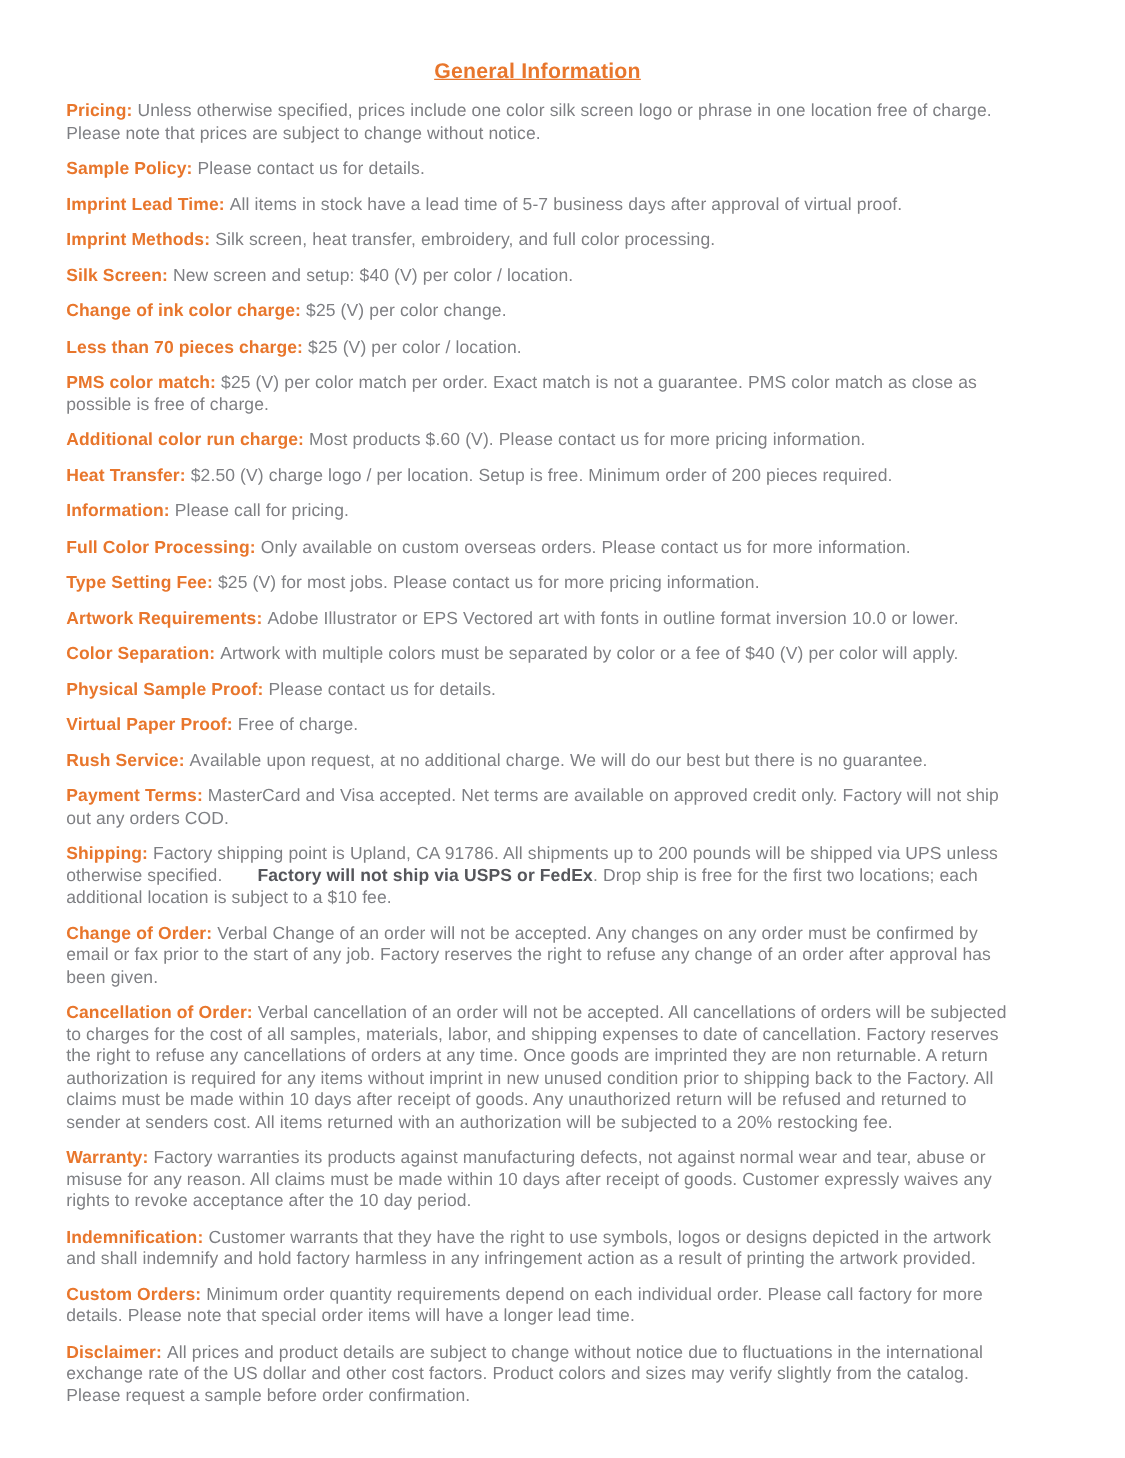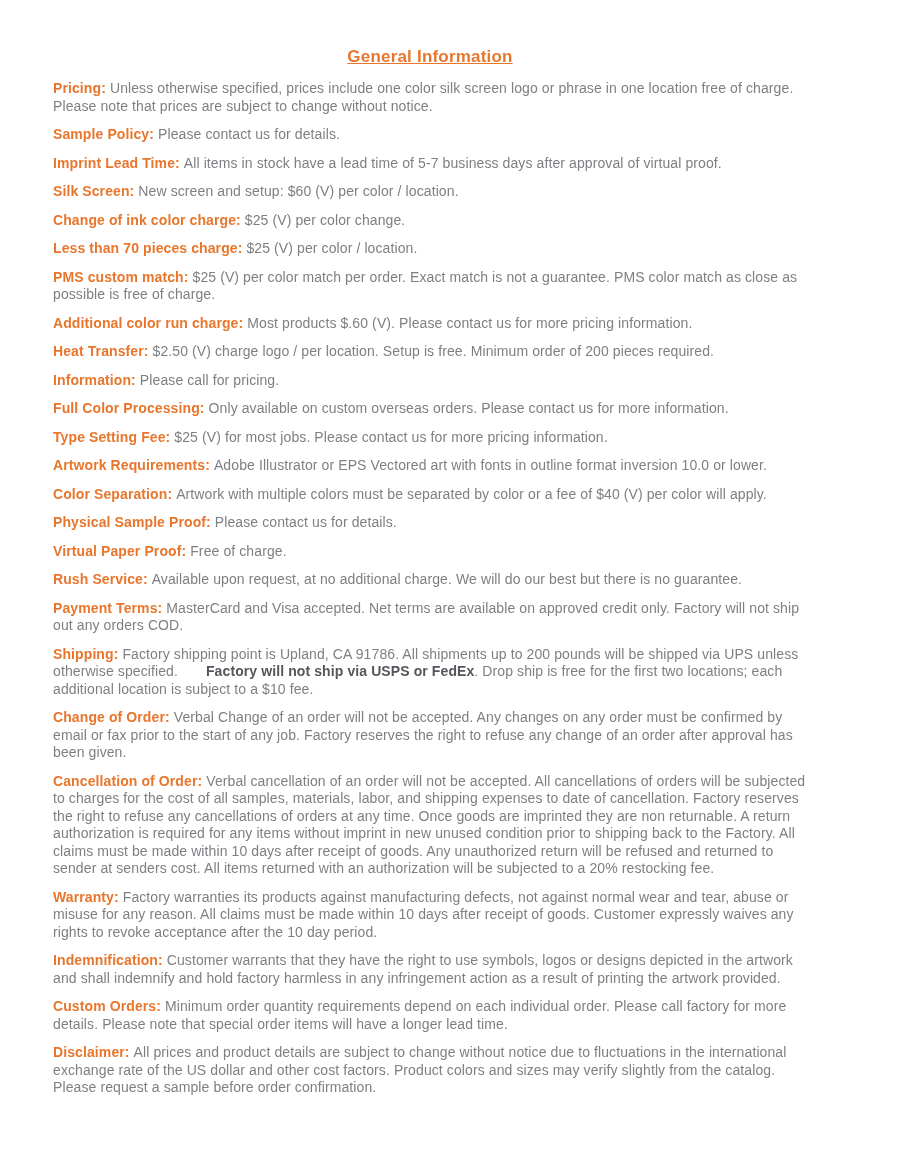--- a/index.html
+++ b/index.html
@@ -53,29 +53,30 @@
 
 <div class="page">
   <h1 class="title">General Information</h1>
   <div id="sections">
   <p class="para"><span class="label">Pricing:</span><span class="body">Unless otherwise specified, prices include one color silk screen logo or phrase in one location free of charge. Please note that prices are subject to change without notice.</span></p>
 
   <p class="para"><span class="label">Sample Policy:</span><span class="body">Please contact us for details.</span></p>
 
   <p class="para"><span class="label">Imprint Lead Time:</span><span class="body">All items in stock have a lead time of 5-7 business days after approval of virtual proof.</span></p>
 
+  <p class="para"><span class="label">Imprint Methods:</span><span class="body">Silk screen, heat transfer, embroidery, and full color processing.</span></p>
 
-  <p class="para"><span class="label">Silk Screen:</span><span class="body">New screen and setup: $60 (V) per color / location.</span></p>
+  <p class="para"><span class="label">Silk Screen:</span><span class="body">New screen and setup: $40 (V) per color / location.</span></p>
 
 
   <p class="para"><span class="label">Change of ink color charge:</span><span class="body">$25 (V) per color change.</span></p>
 
   <p class="para"><span class="label">Less than 70 pieces charge:</span><span class="body">$25 (V) per color / location.</span></p>
 
-  <p class="para"><span class="label">PMS custom match:</span><span class="body">$25 (V) per color match per order. Exact match is not a guarantee. PMS color match as close as possible is free of charge.</span></p>
+  <p class="para"><span class="label">PMS color match:</span><span class="body">$25 (V) per color match per order. Exact match is not a guarantee. PMS color match as close as possible is free of charge.</span></p>
 
   <p class="para"><span class="label">Additional color run charge:</span><span class="body">Most products $.60 (V). Please contact us for more pricing information.</span></p>
 
   <p class="para"><span class="label">Heat Transfer:</span><span class="body">$2.50 (V) charge logo / per location. Setup is free. Minimum order of 200 pieces required.</span></p>
 
   <p class="para"><span class="label">Information:</span><span class="body">Please call for pricing.</span></p>
 
   <p class="para"><span class="label">Full Color Processing:</span><span class="body">Only available on custom overseas orders. Please contact us for more information.</span></p>
 
   <p class="para"><span class="label">Type Setting Fee:</span><span class="body">$25 (V) for most jobs. Please contact us for more pricing information.</span></p>

